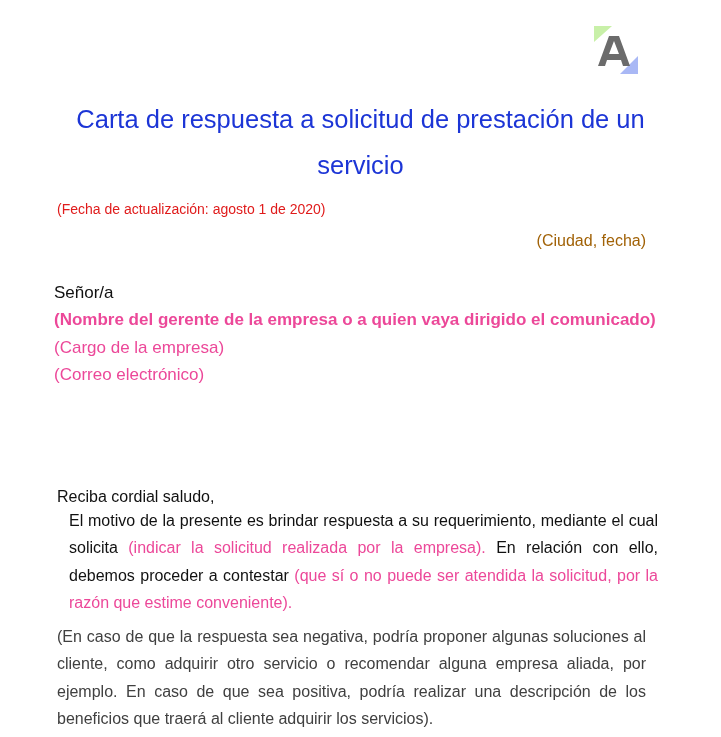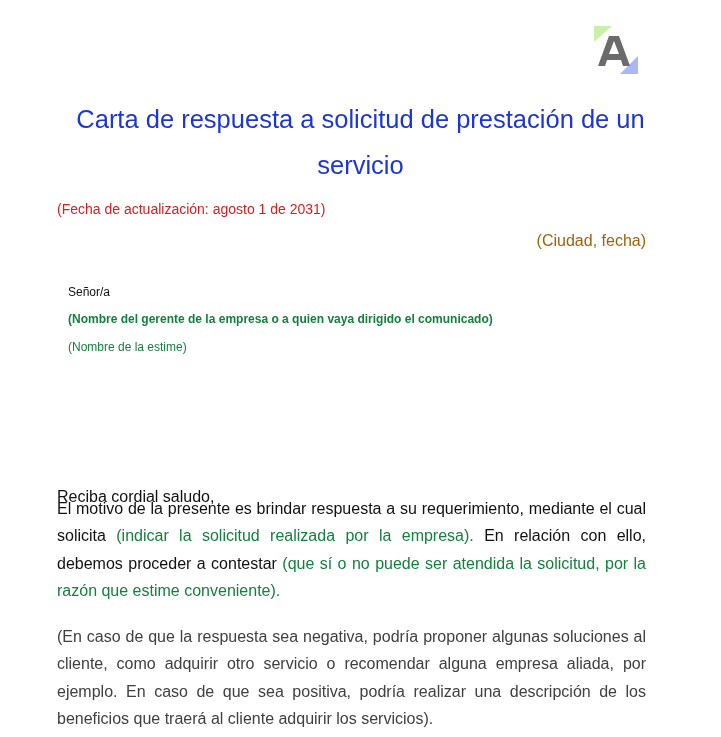--- a/index.html
+++ b/index.html
@@ -1,50 +1,51 @@
 <!DOCTYPE html>
 <html><head>
 <meta charset="utf-8">
 <style>
   html, body { margin: 0; padding: 0; background: #ffffff; }
   body { width: 721px; height: 737px; overflow: hidden; position: relative; font-family: "Liberation Sans", sans-serif; }
   .logo { position: absolute; left: 592px; top: 26px; width: 48px; height: 48px; }
   .title { position: absolute; left: 40px; width: 641px; top: 96px; text-align: center; color: #1c35d6; font-weight: normal; font-size: 25.5px; line-height: 46px; }
   .update { position: absolute; left: 57px; top: 201px; color: #e01b1b; font-size: 14px; }
   .cityline { position: absolute; right: 75px; top: 232px; color: #a16207; font-size: 16px; }
-  .addr { position: absolute; left: 68px; top: 279px; font-size: 12px; line-height: 27.4px; }
+  .addr { position: absolute; left: 54px; top: 279px; font-size: 17px; line-height: 27.4px; }
   .addr div { white-space: nowrap; }
   .black { color: #111111; }
-  .ph { color: #15803d; }
+  .ph { color: #ec4899; }
   .bold { font-weight: bold; }
   .greet { position: absolute; left: 57px; top: 452px; font-size: 16px; color: #111111; margin-top: 36px; }
   .para { position: absolute; left: 57px; width: 589px; font-size: 16px; line-height: 27.3px; text-align: justify; }
   .p1 { top: 495px; color: #111111; }
   .p2 { top: 623px; color: #404040; }
 </style>
 </head>
 <body>
 
 <div class="logo">
   <svg width="48" height="48" viewBox="0 0 48 48">
     <polygon points="2,0 20,0 2,16" fill="#c8f0a8"></polygon>
     <polygon points="46,30 46,48 28,48" fill="#a9b8f5"></polygon>
     <path d="M17,10 L27,10 L38,40 L31,40 L29,34 L15,34 L13,40 L6,40 Z M17,28 L27,28 L22,15 Z" fill="#6b6b6b" fill-rule="evenodd"></path>
   </svg>
 </div>
 
 <h1 class="title" style="margin:0;">Carta de respuesta a solicitud de prestación de un servicio</h1>
 
-<div class="update">(Fecha de actualización: agosto 1 de 2031)</div>
+<div class="update">(Fecha de actualización: agosto 1 de 2020)</div>
 
 <div class="cityline">(Ciudad, fecha)</div>
 
 <div class="addr">
   <div class="black">Señor/a</div>
   <div class="ph bold">(Nombre del gerente de la empresa o a quien vaya dirigido el comunicado)</div>
-  <div class="ph">(Nombre de la estime)</div>
+  <div class="ph">(Cargo de la empresa)</div>
+  <div class="ph">(Correo electrónico)</div>
 </div>
 
 <div class="greet">Reciba cordial saludo,</div>
 
-<p class="para p1" style="margin:0;"><span>El motivo de la presente es brindar respuesta a su requerimiento, mediante el cual solicita </span><span class="ph">(indicar la solicitud realizada por la empresa).</span><span> En relación con ello, debemos proceder a contestar </span><span class="ph">(que sí o no puede ser atendida la solicitud, por la razón que estime conveniente).</span></p>
+<p class="para p1" style="margin:12px;"><span>El motivo de la presente es brindar respuesta a su requerimiento, mediante el cual solicita </span><span class="ph">(indicar la solicitud realizada por la empresa).</span><span> En relación con ello, debemos proceder a contestar </span><span class="ph">(que sí o no puede ser atendida la solicitud, por la razón que estime conveniente).</span></p>
 
 <p class="para p2" style="margin:0;">(En caso de que la respuesta sea negativa, podría proponer algunas soluciones al cliente, como adquirir otro servicio o recomendar alguna empresa aliada, por ejemplo. En caso de que sea positiva, podría realizar una descripción de los beneficios que traerá al cliente adquirir los servicios).</p>
 
 </body></html>

